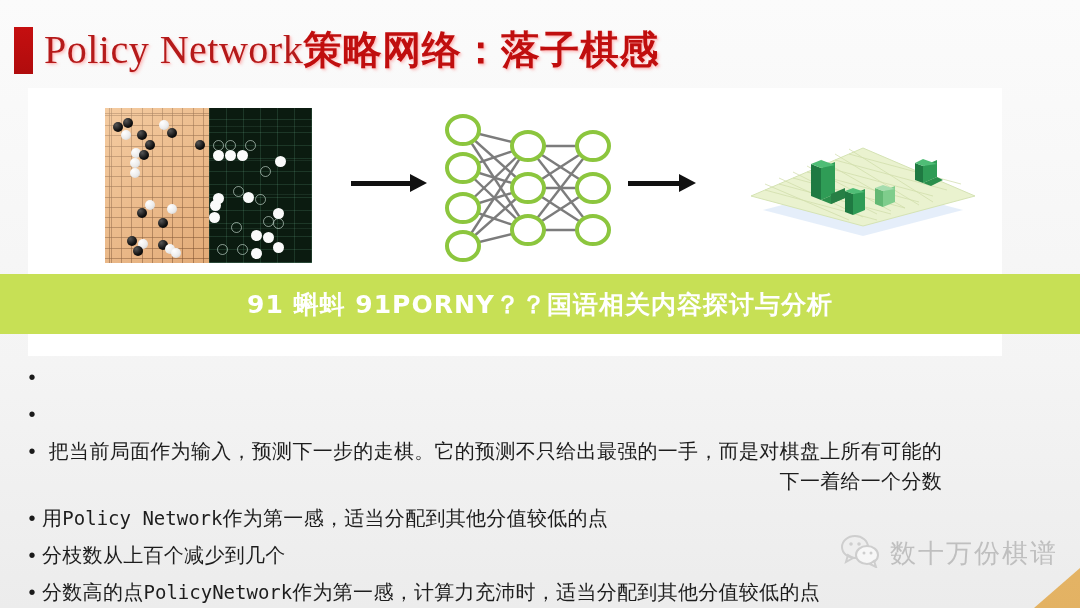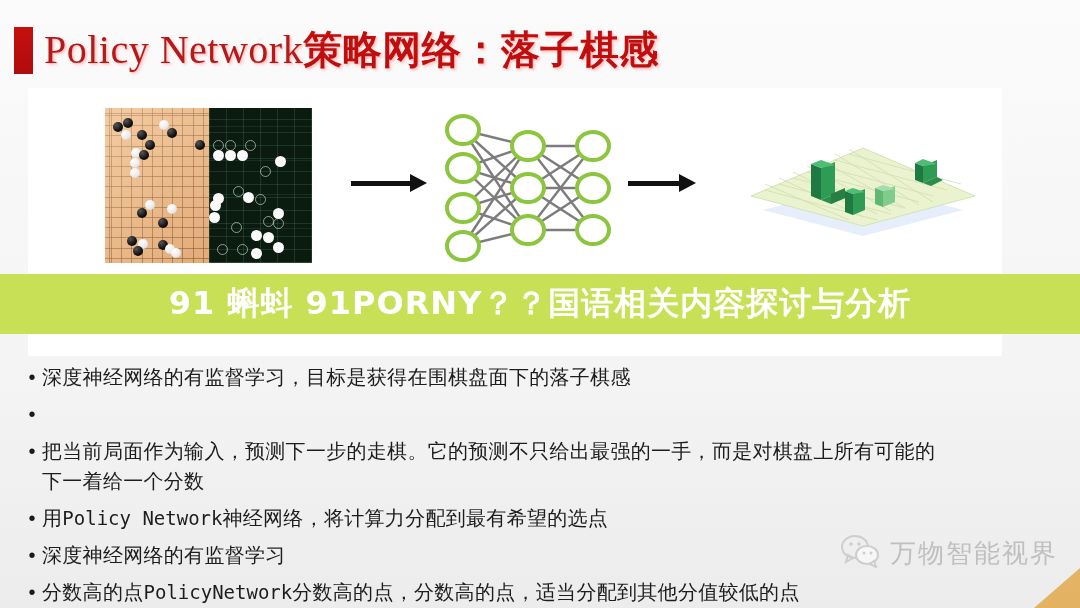--- a/index.html
+++ b/index.html
@@ -122,21 +122,21 @@
   
   .banner {
     position: absolute;
     left: 0; top: 274px; width: 1080px; height: 60px;
     background: #c7e055;
     display: flex; align-items: center; justify-content: center;
   }
   .banner-text {
     font-family: "DejaVu Sans", "Liberation Sans", sans-serif;
     font-weight: bold;
-    font-size: 32px;
+    font-size: 25px;
     color: #ffffff;
     letter-spacing: 1px;
     white-space: nowrap;
   }
 
   
   .bullets {
     position: absolute;
     left: 22px; top: 362px; width: 1040px;
   }
@@ -345,53 +345,52 @@
     </div>
   </div>
 
   <div class="banner">
     <div class="banner-text">91 蝌蚪 91PORNY？？国语相关内容探讨与分析</div>
   </div>
 
   <div class="bullets">
     <div class="bullet">
       <div class="dot">•</div>
-      <div class="btext">深度神经网络的有监督学习，目标是获得在围棋盘面下的落子棋感</div>
-    </div>
-    <div class="bullet">
-      <div class="dot">•</div>
-    </div>
-    <div class="bullet">
-      <div class="dot">•</div>
-      <div class="btext" style="max-width:900px;">把当前局面作为输入，预测下一步的走棋。它的预测不只给出最强的一手，而是对棋盘上所有可能的下一着给一个分数</div>
-    </div>
-    <div class="bullet">
-      <div class="dot">•</div>
-      <div class="btext"><span>用</span><span class="mono">Policy Network</span><span>神经网络，将计算力分配到最有希望的选点</span></div>
-    </div>
-    <div class="bullet">
-      <div class="dot">•</div>
-      <div class="btext">深度神经网络的有监督学习</div>
-    </div>
-    <div class="bullet">
-      <div class="dot">•</div>
-      <div class="btext"><span>分数高的点</span><span class="mono">PolicyNetwork</span><span>分数高的点，分数高的点，适当分配到其他分值较低的点</span></div>
+    </div>
+    <div class="bullet">
+      <div class="dot">•</div>
+    </div>
+    <div class="bullet">
+      <div class="dot">•</div>
+      <div class="btext" style="max-width:900px;text-align:right;">把当前局面作为输入，预测下一步的走棋。它的预测不只给出最强的一手，而是对棋盘上所有可能的下一着给一个分数</div>
+    </div>
+    <div class="bullet">
+      <div class="dot">•</div>
+      <div class="btext"><span>用</span><span class="mono">Policy Network</span><span>作为第一感，适当分配到其他分值较低的点</span></div>
+    </div>
+    <div class="bullet">
+      <div class="dot">•</div>
+      <div class="btext">分枝数从上百个减少到几个</div>
+    </div>
+    <div class="bullet">
+      <div class="dot">•</div>
+      <div class="btext"><span>分数高的点</span><span class="mono">PolicyNetwork</span><span>作为第一感，计算力充沛时，适当分配到其他分值较低的点</span></div>
     </div>
   </div>
 
   <div class="watermark">
     <span>
       <svg width="40" height="34" viewBox="0 0 40 34">
         <ellipse cx="15" cy="13" rx="13" ry="11" fill="none" stroke="#b4b4b4" stroke-width="2"></ellipse>
         <polygon points="8,21 6,28 13,24" fill="none" stroke="#b4b4b4" stroke-width="2"></polygon>
         <circle cx="11" cy="10" r="1.8" fill="#b4b4b4"></circle>
         <circle cx="19" cy="10" r="1.8" fill="#b4b4b4"></circle>
         <ellipse cx="27" cy="21" rx="11" ry="9" fill="#ffffff" stroke="#b4b4b4" stroke-width="2"></ellipse>
         <polygon points="34,27 36,33 30,30" fill="#ffffff" stroke="#b4b4b4" stroke-width="2"></polygon>
         <circle cx="24" cy="19" r="1.5" fill="#b4b4b4"></circle>
         <circle cx="31" cy="19" r="1.5" fill="#b4b4b4"></circle>
       </svg>
     </span>
-    <span class="wm-text">万物智能视界</span>
+    <span class="wm-text">数十万份棋谱</span>
   </div>
 
   <div class="corner-tri"></div>
 </div>
 
 </body></html>

